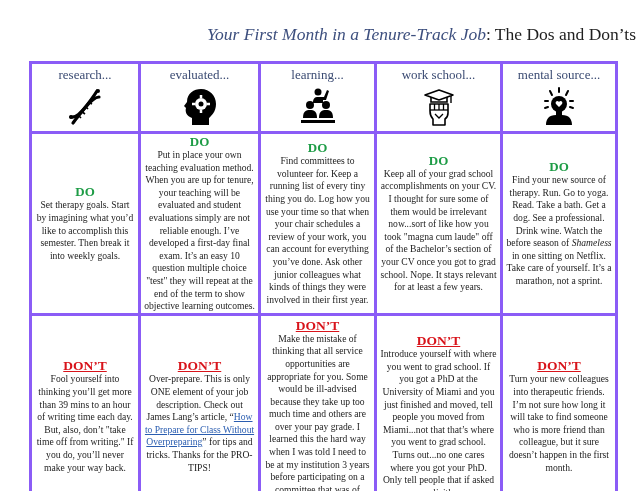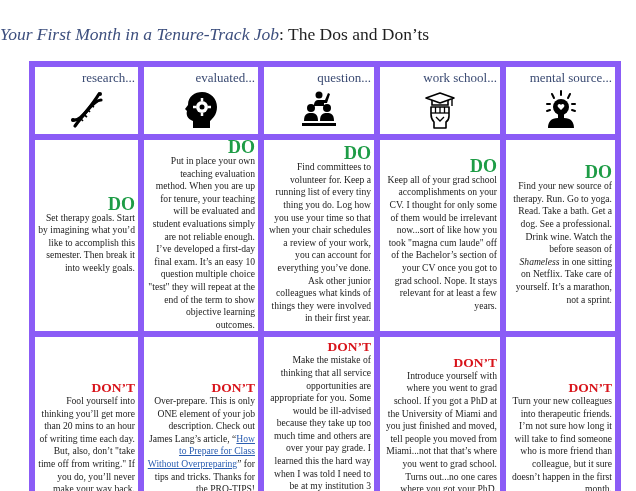--- a/index.html
+++ b/index.html
@@ -1,32 +1,32 @@
 <!DOCTYPE html>
 <html><head>
 <meta charset="utf-8">
 <style>
   html, body { margin:0; padding:0; background:#ffffff; }
   body { width:636px; height:491px; position:relative; overflow:hidden;
          font-family:"Liberation Serif","DejaVu Serif",serif; color:#1c1c1c; }
-  .title { position:absolute; top:24px; left:0; width:636px; text-align:left;
+  .title { position:absolute; top:24px; left:0; width:636px; text-align:right;
            font-size:17.5px; line-height:20px; }
   .title .it { font-style:italic; color:#3d4f7e; }
   .title .rest { color:#1f1f1f; }
   table.grid { position:absolute; left:29px; top:61px; width:586px;
                border-collapse:collapse; table-layout:fixed; }
-  table.grid td { border:6px solid #8b5cf6; text-align:right; vertical-align:middle;
+  table.grid td { border:3px solid #8b5cf6; text-align:center; vertical-align:middle;
                   padding:0 3px; font-size:9.6px; line-height:12.6px; }
   tr.head td { height:64px; vertical-align:top; padding-top:3px; }
   .head-label { font-size:13px; line-height:16px; color:#3a4a72; display:block; }
   .icon { display:block; margin:4px auto 0; width:40px; height:40px; }
   tr.do td { height:155px; }
   tr.dont td { height:199px; }
-  .do-label { display:block; color:#1e9c46; font-weight:bold; font-size:18px; line-height:15px; }
-  .dont-label { display:block; color:#d8141b; font-weight:bold; font-size:13.5px; line-height:15px; }
+  .do-label { display:block; color:#1e9c46; font-weight:bold; font-size:13px; line-height:15px; }
+  .dont-label { display:block; color:#d8141b; font-weight:bold; font-size:13.5px; line-height:15px;text-decoration:underline; }
   .body-text { display:block; }
   a.link { color:#2a5db0; }
   em { }
 </style>
 </head>
 <body>
 
 <div class="title">
   <span class="it">Your First Month in a Tenure-Track Job</span><span class="rest">: The Dos and Don’ts</span>
 </div>
@@ -64,21 +64,21 @@
         <circle cx="21" cy="17" r="2.5" fill="#000"></circle>
         <g stroke="#fff" stroke-width="2.5">
           <line x1="21" y1="8" x2="21" y2="11"></line>
               <line x1="21" y1="23" x2="21" y2="26"></line>
           <line x1="12" y1="17" x2="15" y2="17"></line>
               <line x1="27" y1="17" x2="30" y2="17"></line>
         </g>
       </svg>
     </td>
     <td>
-      <span class="head-label">question...</span>
+      <span class="head-label">learning...</span>
       <svg class="icon" viewBox="0 0 40 40">
         <circle cx="20" cy="5" r="3.5" fill="#000"></circle>
         <path d="M15 16 C15 11 17 10 20 10 L26 10 L29 3 L31 4 L28 13 L25 13 L25 16 Z" fill="#000"></path>
         <circle cx="12" cy="18" r="4" fill="#000"></circle>
         <circle cx="28" cy="18" r="4" fill="#000"></circle>
         <path d="M5 31 C5 24 8 23 12 23 C16 23 19 24 19 31 Z" fill="#000"></path>
         <path d="M21 31 C21 24 24 23 28 23 C32 23 35 24 35 31 Z" fill="#000"></path>
         <rect x="3" y="33" width="34" height="3" fill="#000"></rect>
       </svg>
     </td>
@@ -125,32 +125,32 @@
     <td>
       <span class="do-label">DO</span>
       <span class="body-text">Put in place your own teaching evaluation method. When you are up for tenure, your teaching will be evaluated and student evaluations simply are not reliable enough. I’ve developed a first-day final exam. It’s an easy 10 question multiple choice "test" they will repeat at the end of the term to show objective learning outcomes.</span>
     </td>
     <td>
       <span class="do-label">DO</span>
       <span class="body-text">Find committees to volunteer for. Keep a running list of every tiny thing you do. Log how you use your time so that when your chair schedules a review of your work, you can account for everything you’ve done. Ask other junior colleagues what kinds of things they were involved in their first year.</span>
     </td>
     <td>
       <span class="do-label">DO</span>
-      <span class="body-text">Keep all of your grad school accomplishments on your CV. I thought for only some of them would be irrelevant now...sort of like how you took "magna cum laude" off of the Bachelor’s section of your CV once you got to grad school. Nope. It stays relevant for at least a few years.</span>
+      <span class="body-text">Keep all of your grad school accomplishments on your CV. I thought for sure some of them would be irrelevant now...sort of like how you took "magna cum laude" off of the Bachelor’s section of your CV once you got to grad school. Nope. It stays relevant for at least a few years.</span>
     </td>
     <td>
       <span class="do-label">DO</span>
       <span class="body-text"><span>Find your new source of therapy. Run. Go to yoga. Read. Take a bath. Get a dog. See a professional. Drink wine. Watch the before season of </span><em>Shameless</em><span> in one sitting on Netflix. Take care of yourself. It’s a marathon, not a sprint.</span></span>
     </td>
   </tr>
 
   <tr class="dont">
     <td>
       <span class="dont-label">DON’T</span>
-      <span class="body-text">Fool yourself into thinking you’ll get more than 20 mins to an hour of writing time each day. But, also, don’t "take time off from writing." If you do, you’ll never make your way back.</span>
+      <span class="body-text">Fool yourself into thinking you’ll get more than 39 mins to an hour of writing time each day. But, also, don’t "take time off from writing." If you do, you’ll never make your way back.</span>
     </td>
     <td>
       <span class="dont-label">DON’T</span>
       <span class="body-text"><span>Over-prepare. This is only ONE element of your job description. Check out James Lang’s article, “</span><a class="link" href="#">How to Prepare for Class Without Overpreparing</a><span>” for tips and tricks. Thanks for the PRO-TIPS!</span></span>
     </td>
     <td style="vertical-align:top;padding-top:2px;">
       <span class="dont-label">DON’T</span>
       <span class="body-text">Make the mistake of thinking that all service opportunities are appropriate for you. Some would be ill-advised because they take up too much time and others are over your pay grade. I learned this the hard way when I was told I need to be at my institution 3 years before participating on a committee that was of interest to me.</span>
     </td>
     <td>

